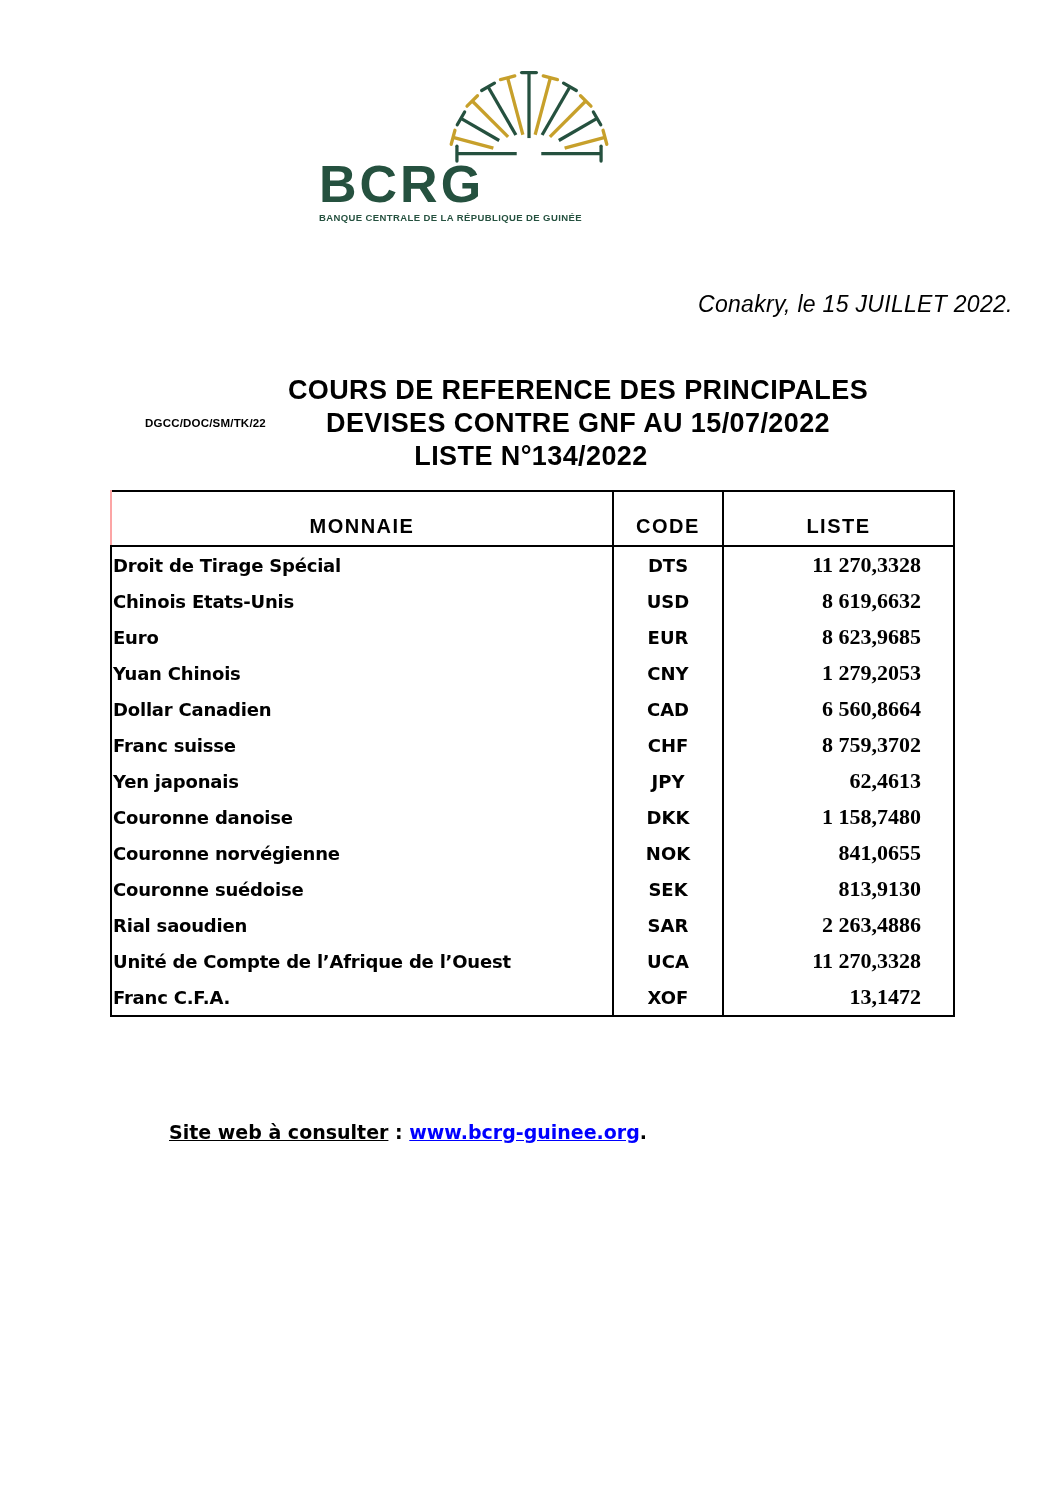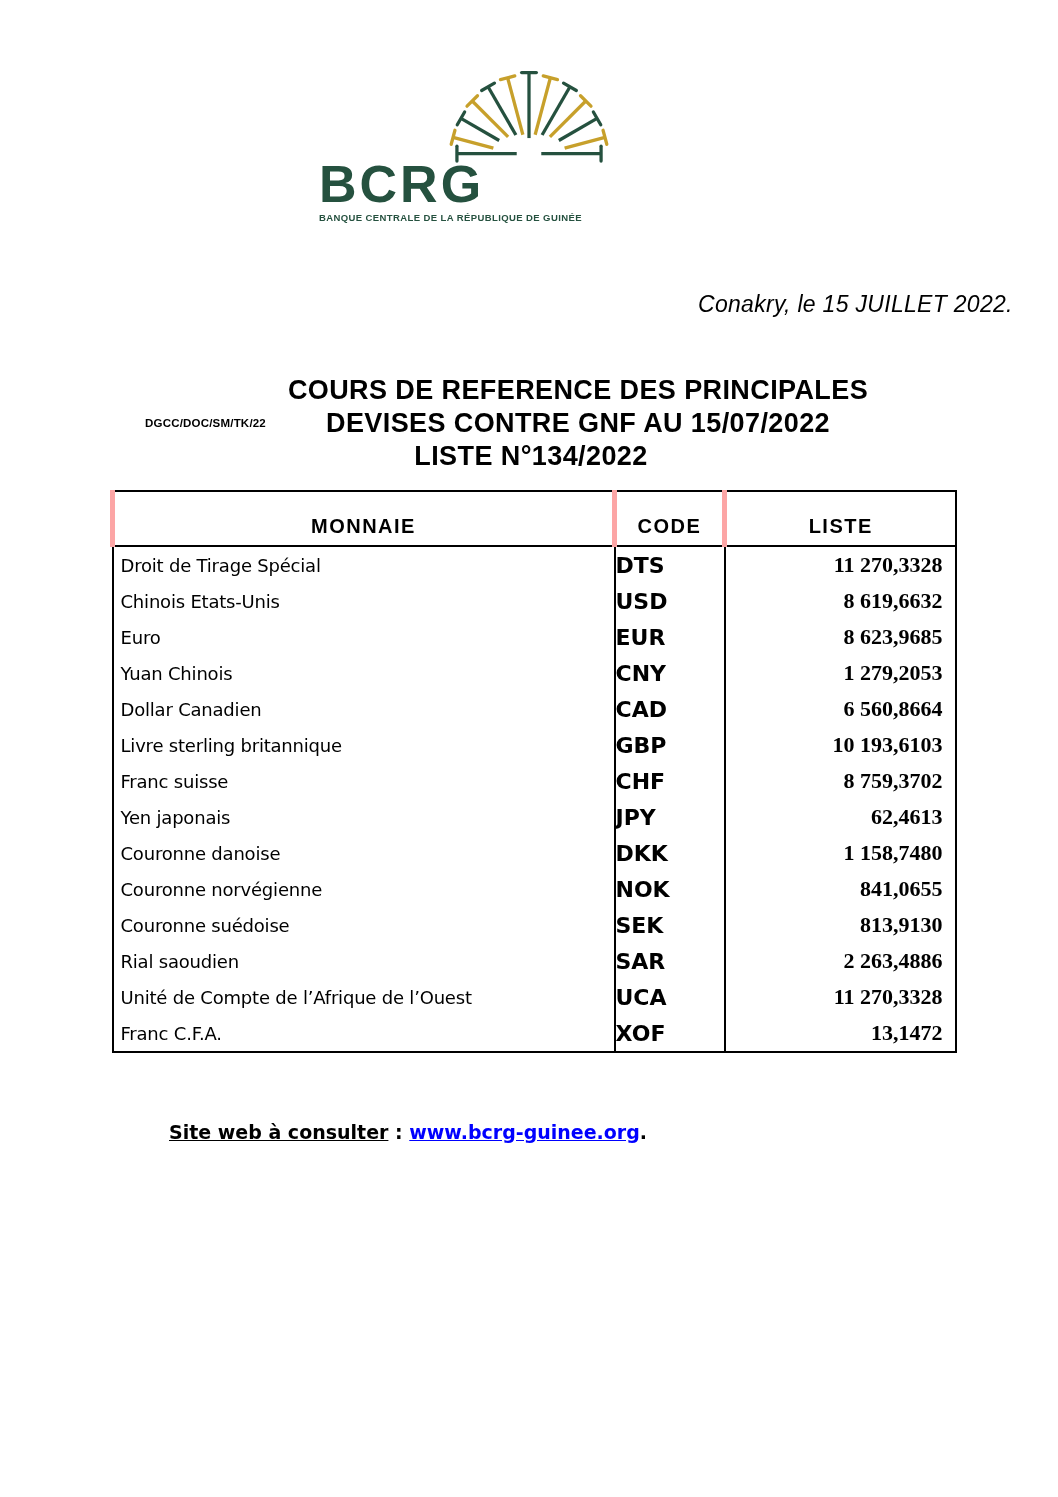--- a/index.html
+++ b/index.html
@@ -42,40 +42,41 @@
   .title-line-3{transform:translateX(-47px);}
   table.rates-table{
     position:absolute;left:110px;top:490px;
     border-collapse:collapse;table-layout:fixed;
     border:2px solid #000;
   }
   .rates-table col.c1{width:502px;}
   .rates-table col.c2{width:110px;}
   .rates-table col.c3{width:231px;}
   .rates-table th{
-    border-left:5px solid #fca5a5;border-right:2px solid #000;
+    border-left:2px solid #fca5a5;border-right:2px solid #000;
     border-bottom:2px solid #000;
     height:46px;vertical-align:bottom;padding:0 0 7px 0;
     text-align:center;font-size:20px;font-weight:bold;letter-spacing:1.5px;
     font-family:"Liberation Sans",sans-serif;
   }
   .rates-table td{
     border-left:2px solid #000;border-right:2px solid #000;
     height:36px;vertical-align:middle;padding:0;
   }
   td.cell-monnaie{
-    font-family:"DejaVu Sans",sans-serif;font-weight:normal;font-size:18px;
-    padding-left:7px;white-space:nowrap;letter-spacing:-0.2px;
+    font-family:"DejaVu Sans",sans-serif;font-weight:bold;font-size:18px;
+    padding-left:1px;white-space:nowrap;letter-spacing:-0.2px;
   }
   td.cell-code{
-    font-family:"DejaVu Sans",sans-serif;font-weight:bold;font-size:22px;
+    font-family:"DejaVu Sans",sans-serif;font-weight:bold;font-size:18px;
+    text-align:center;
   }
   td.cell-cours{
     font-family:"Liberation Serif",serif;font-weight:bold;font-size:22px;
-    text-align:right;padding-right:12px;white-space:nowrap;
+    text-align:right;padding-right:32px;white-space:nowrap;
   }
   .footer{
     position:absolute;left:124px;top:1121px;
     font-family:"DejaVu Sans",sans-serif;font-weight:bold;font-size:19px;
     white-space:nowrap;
     margin-left:45px;
   }
   .footer-label{text-decoration:underline;}
   .footer-link{
     color:var(--link-blue);text-decoration:underline;cursor:pointer;
@@ -190,25 +191,20 @@
         <td class="cell-monnaie">Yuan Chinois</td>
         <td class="cell-code">CNY</td>
         <td class="cell-cours">1 279,2053</td>
       </tr>
       <tr>
         <td class="cell-monnaie">Dollar Canadien</td>
         <td class="cell-code">CAD</td>
         <td class="cell-cours">6 560,8664</td>
       </tr>
       <tr>
-        <td class="cell-monnaie">Livre sterling britannique</td>
-        <td class="cell-code">GBP</td>
-        <td class="cell-cours">10 193,6103</td>
-      </tr>
-      <tr>
         <td class="cell-monnaie">Franc suisse</td>
         <td class="cell-code">CHF</td>
         <td class="cell-cours">8 759,3702</td>
       </tr>
       <tr>
         <td class="cell-monnaie">Yen japonais</td>
         <td class="cell-code">JPY</td>
         <td class="cell-cours">62,4613</td>
       </tr>
       <tr>

